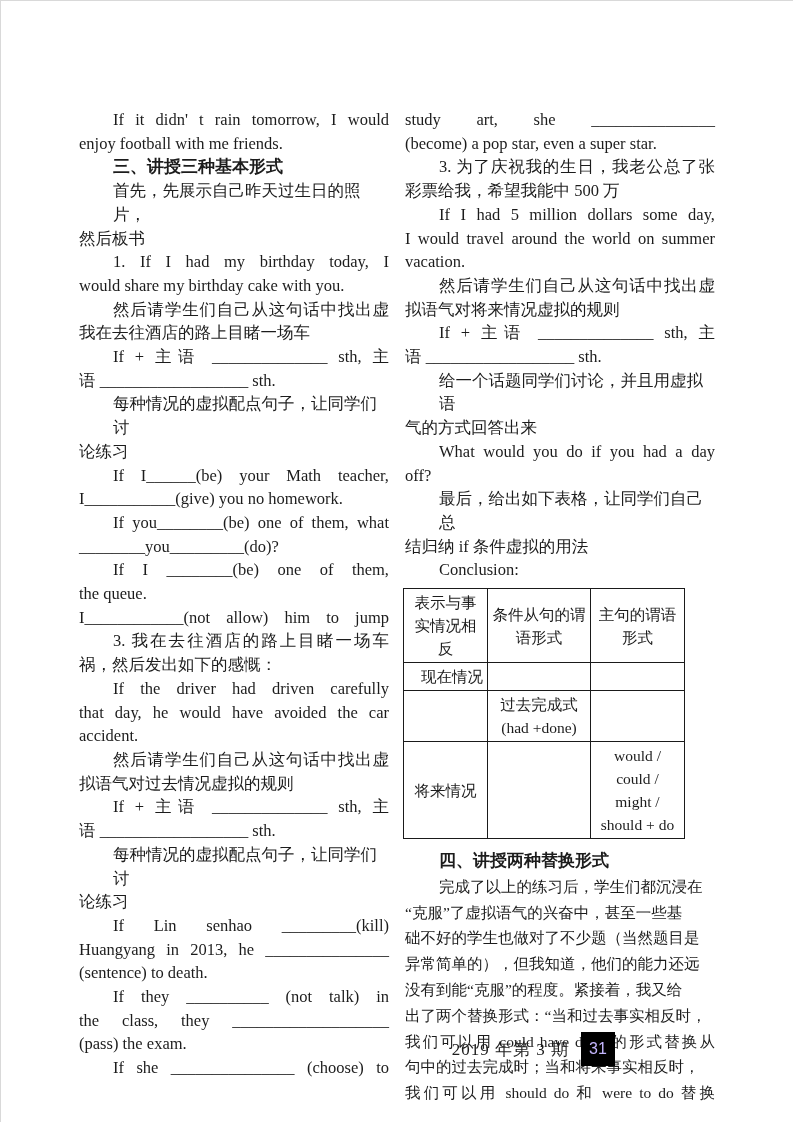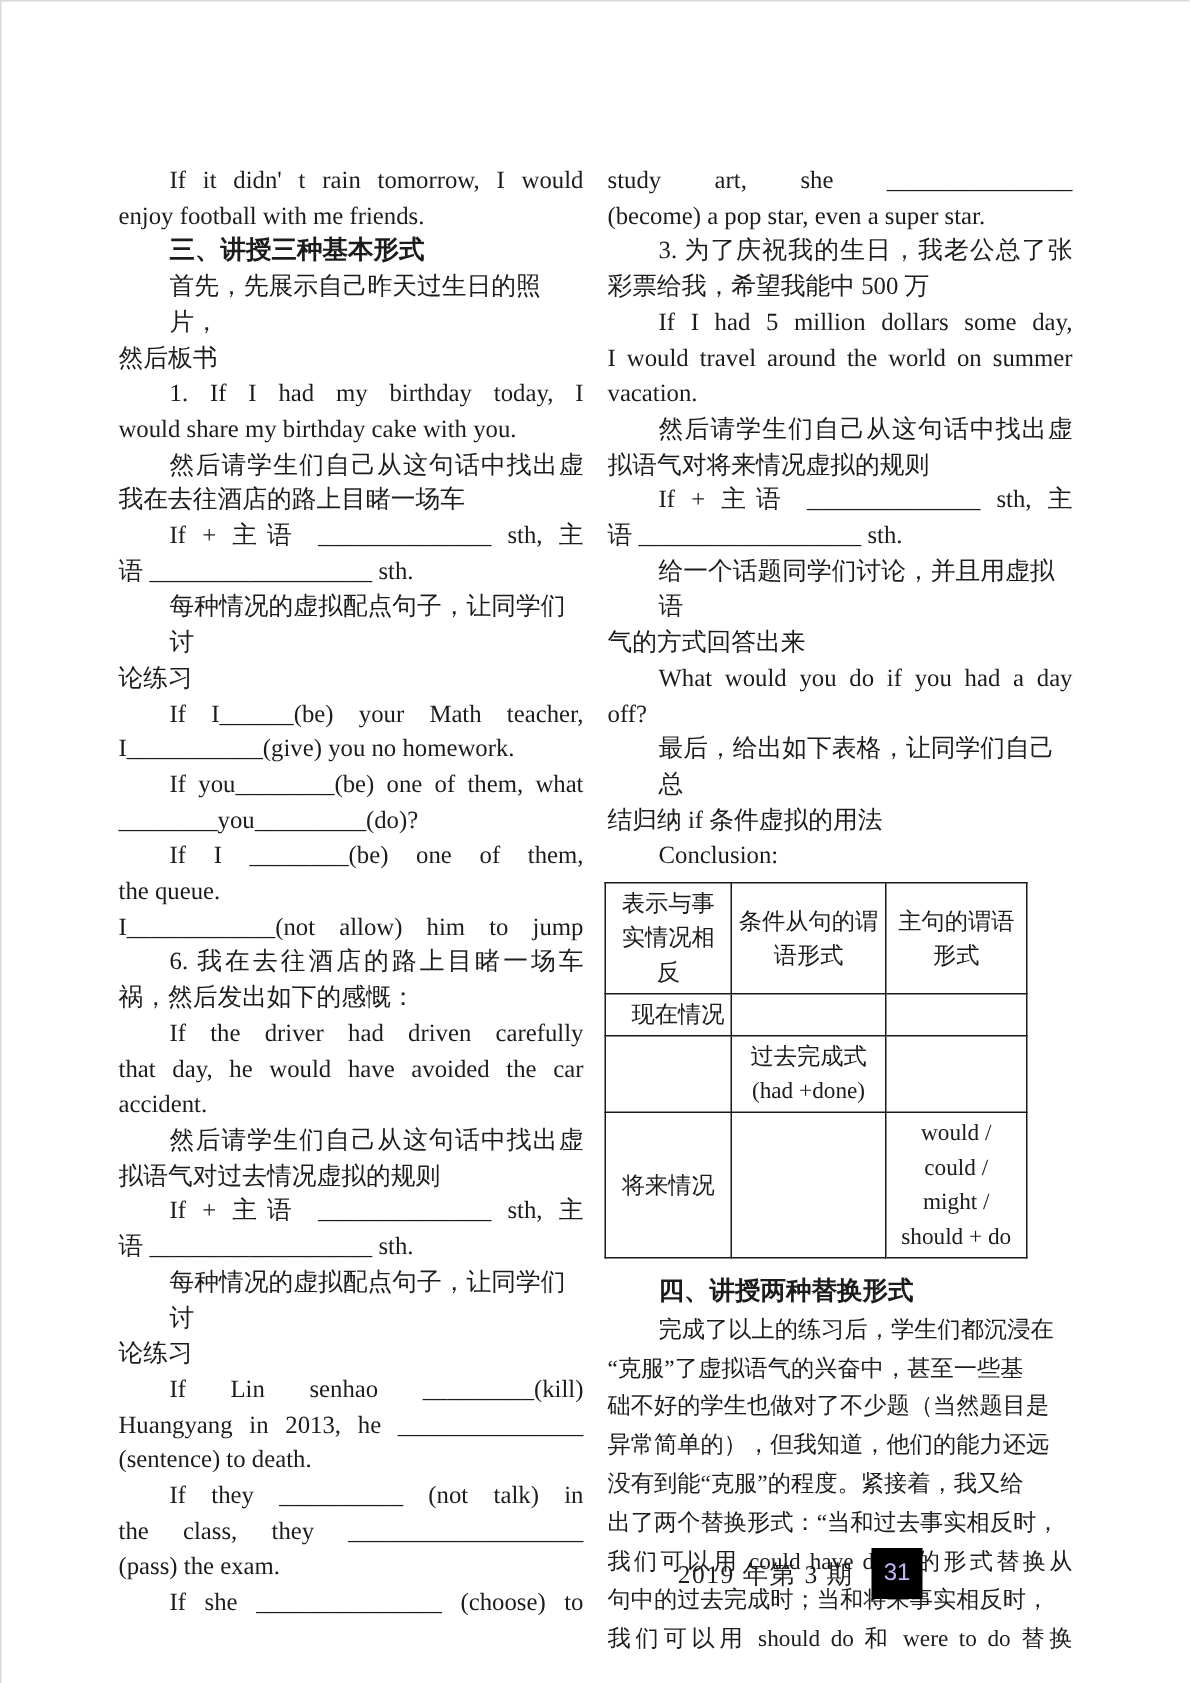--- a/index.html
+++ b/index.html
@@ -101,21 +101,21 @@
       <div class="line">语 __________________ sth.</div>
       <div class="line i">每种情况的虚拟配点句子，让同学们讨</div>
       <div class="line">论练习</div>
       <div class="line i j">If I______(be) your Math teacher,</div>
       <div class="line">I___________(give) you no homework.</div>
       <div class="line i j">If you________(be) one of them, what</div>
       <div class="line">________you_________(do)?</div>
       <div class="line i j">If I ________(be) one of them,</div>
       <div class="line">the queue.</div>
       <div class="line j">I____________(not allow) him to jump</div>
-      <div class="line i j">6. 我在去往酒店的路上目睹一场车</div>
+      <div class="line i j">3. 我在去往酒店的路上目睹一场车</div>
       <div class="line">祸，然后发出如下的感慨：</div>
       <div class="line i j">If the driver had driven carefully</div>
       <div class="line j">that day, he would have avoided the car</div>
       <div class="line">accident.</div>
       <div class="line i j">然后请学生们自己从这句话中找出虚</div>
       <div class="line">拟语气对过去情况虚拟的规则</div>
       <div class="line i j">If + 主语 ______________ sth, 主</div>
       <div class="line">语 __________________ sth.</div>
       <div class="line i">每种情况的虚拟配点句子，让同学们讨</div>
       <div class="line">论练习</div>

